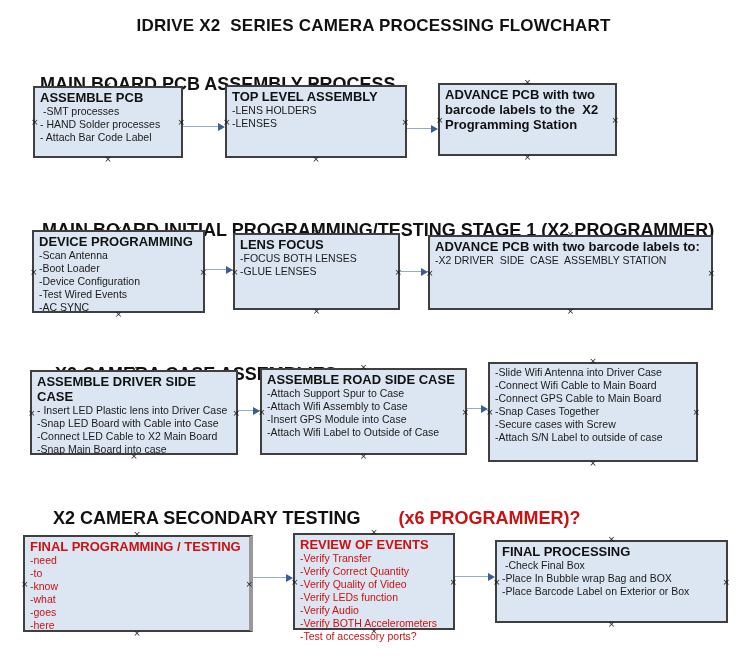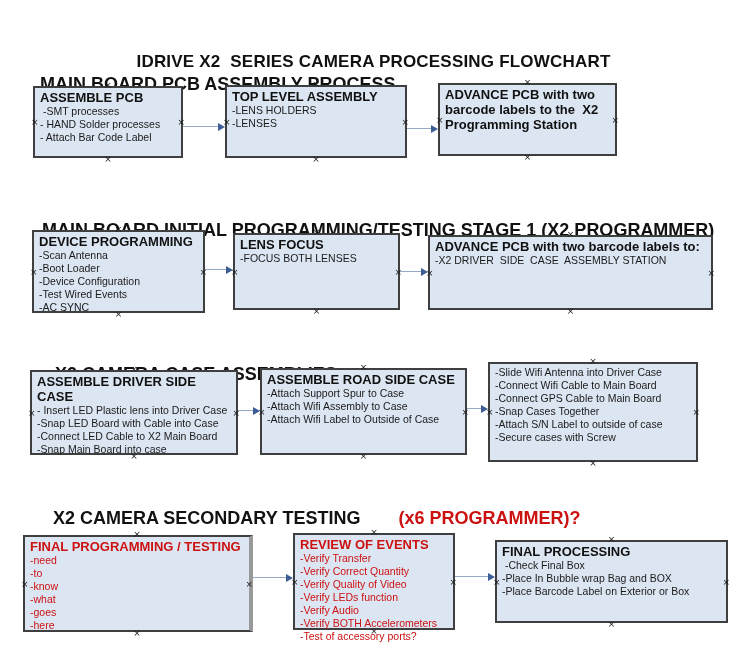--- a/index.html
+++ b/index.html
@@ -6,21 +6,21 @@
   #canvas{
     position:relative;
     width:747px;height:662px;
     background:#ffffff;
     font-family:"Liberation Sans", sans-serif;
     overflow:hidden;
   }
   .chart-title{
     position:absolute;top:16px;left:0;width:747px;
     text-align:center;font-size:17px;font-weight:bold;color:#111;
-    white-space:pre;letter-spacing:0.2px;margin-top:36px;
+    white-space:pre;letter-spacing:0.2px;
   }
   .section-heading{
     position:absolute;font-size:18px;font-weight:bold;color:#111;white-space:pre;
   }
   .section-heading .red-part{color:var(--red);margin-left:28px;}
   .fbox{
     position:absolute;
     background:var(--box-fill);
     border:2px solid var(--box-border);
     box-sizing:border-box;
@@ -110,20 +110,21 @@
     <div class="bitem">-AC SYNC</div>
   </div>
 
   <div class="fbox" style="left:233px;top:233px;width:167px;height:77px;">
     <span class="hx hx-t">×</span>
     <span class="hx hx-b">×</span>
     <span class="hx hx-l">×</span>
     <span class="hx hx-r">×</span>
     <div class="btitle">LENS FOCUS</div>
     <div class="bitem">-FOCUS BOTH LENSES</div>
+    <div class="bitem">-GLUE LENSES</div>
   </div>
 
   <div class="fbox" style="left:428px;top:235px;width:285px;height:75px;">
     <span class="hx hx-t">×</span>
     <span class="hx hx-b">×</span>
     <span class="hx hx-l">×</span>
     <span class="hx hx-r">×</span>
     <div class="btitle">ADVANCE PCB with two barcode labels to:</div>
     <div class="bitem">-X2 DRIVER  SIDE  CASE  ASSEMBLY STATION</div>
   </div>
@@ -145,34 +146,35 @@
   </div>
 
   <div class="fbox" style="left:260px;top:368px;width:207px;height:87px;">
     <span class="hx hx-t">×</span>
     <span class="hx hx-b">×</span>
     <span class="hx hx-l">×</span>
     <span class="hx hx-r">×</span>
     <div class="btitle">ASSEMBLE ROAD SIDE CASE</div>
     <div class="bitem">-Attach Support Spur to Case</div>
     <div class="bitem">-Attach Wifi Assembly to Case</div>
+    <div class="bitem">-Insert GPS Module into Case</div>
     <div class="bitem">-Attach Wifi Label to Outside of Case</div>
   </div>
 
   <div class="fbox" style="left:488px;top:362px;width:210px;height:100px;">
     <span class="hx hx-t">×</span>
     <span class="hx hx-b">×</span>
     <span class="hx hx-l">×</span>
     <span class="hx hx-r">×</span>
     <div class="bitem">-Slide Wifi Antenna into Driver Case</div>
     <div class="bitem">-Connect Wifi Cable to Main Board</div>
     <div class="bitem">-Connect GPS Cable to Main Board</div>
     <div class="bitem">-Snap Cases Together</div>
+    <div class="bitem">-Secure cases with Screw</div>
     <div class="bitem">-Attach S/N Label to outside of case</div>
-    <div class="bitem">-Secure cases with Screw</div>
   </div>
 
   <div class="section-heading" style="left:33px;top:487px;">
     <span>X2 CAMERA SECONDARY TESTING  </span><span class="red-part">(x6 PROGRAMMER)?</span>
   </div>
 
   <div class="fbox red shadow-r" style="left:23px;top:535px;width:230px;height:97px;">
     <span class="hx hx-t">×</span>
     <span class="hx hx-b">×</span>
     <span class="hx hx-l">×</span>

